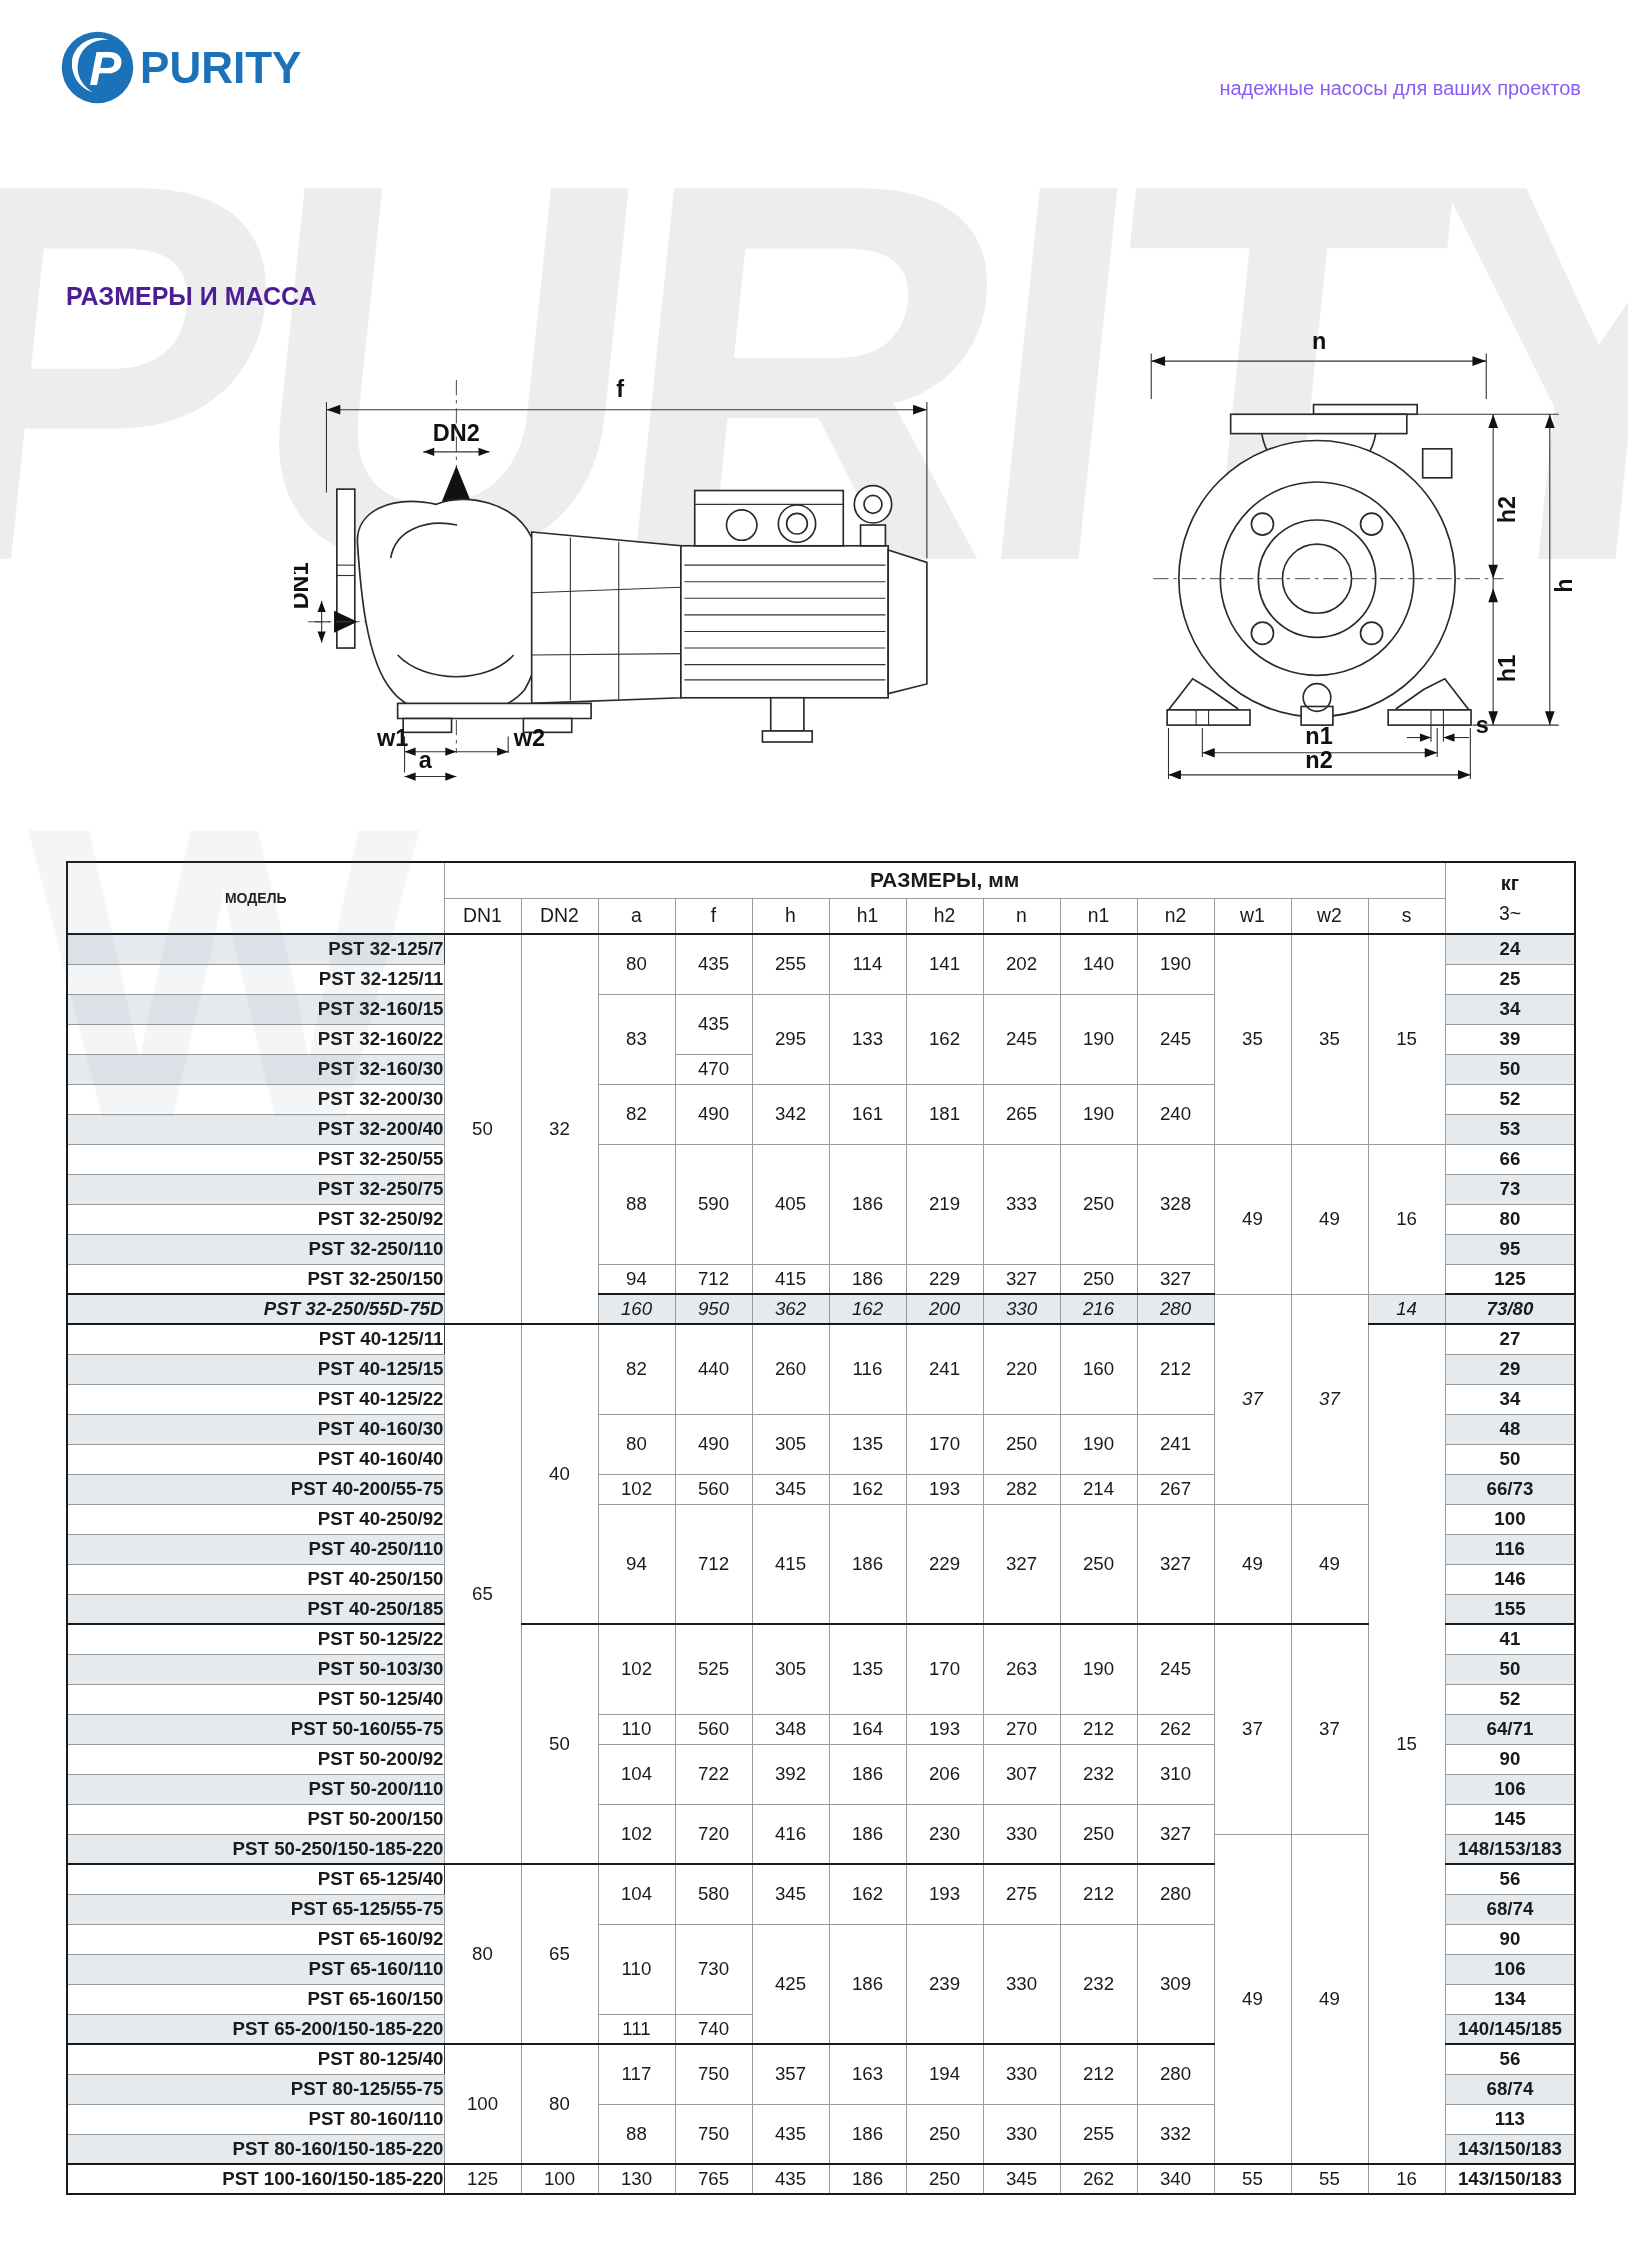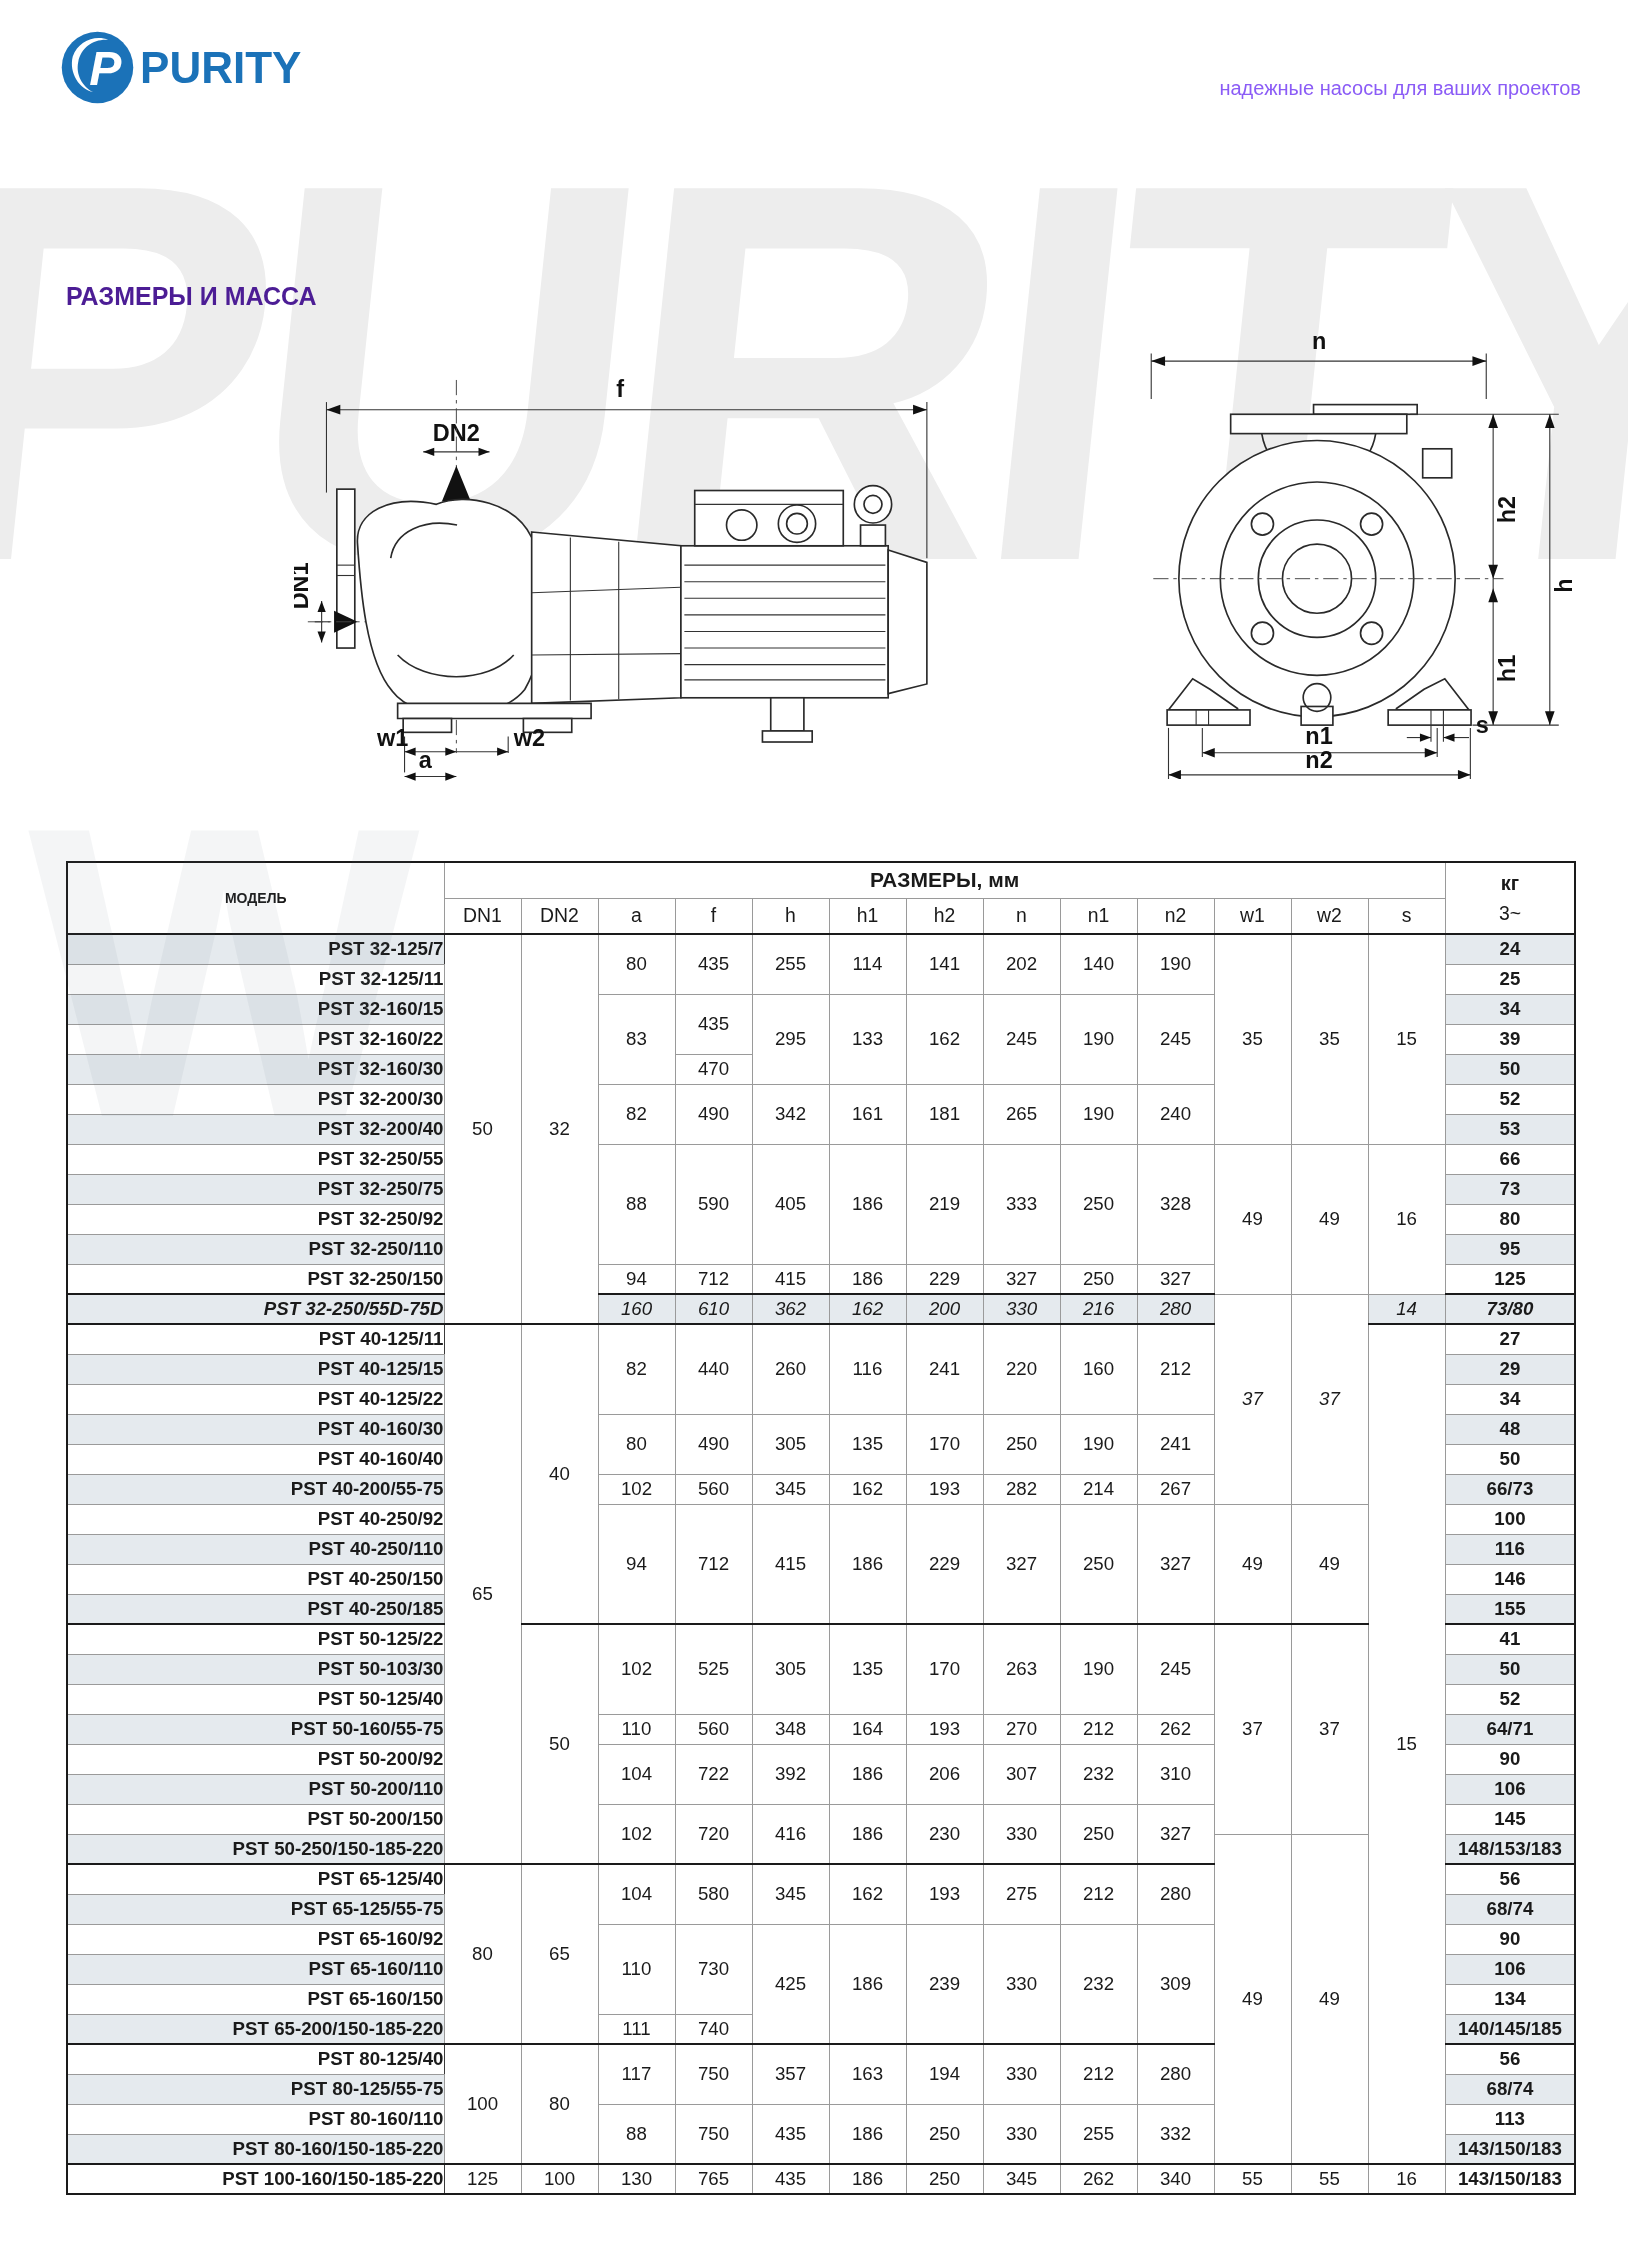--- a/index.html
+++ b/index.html
@@ -372,21 +372,21 @@
             <td class="dim-cell col-h1" rowspan="1">186</td>
             <td class="dim-cell col-h2" rowspan="1">229</td>
             <td class="dim-cell col-n" rowspan="1">327</td>
             <td class="dim-cell col-n1" rowspan="1">250</td>
             <td class="dim-cell col-n2" rowspan="1">327</td>
             <td class="kg-cell">125</td>
           </tr>
           <tr class="odd pre-block full-shade">
             <td class="model-cell">PST 32-250/55D-75D</td>
             <td class="dim-cell col-a" rowspan="1">160</td>
-            <td class="dim-cell col-f" rowspan="1">610</td>
+            <td class="dim-cell col-f" rowspan="1">950</td>
             <td class="dim-cell col-h" rowspan="1">362</td>
             <td class="dim-cell col-h1" rowspan="1">162</td>
             <td class="dim-cell col-h2" rowspan="1">200</td>
             <td class="dim-cell col-n" rowspan="1">330</td>
             <td class="dim-cell col-n1" rowspan="1">216</td>
             <td class="dim-cell col-n2" rowspan="1">280</td>
             <td class="dim-cell col-w1" rowspan="7">37</td>
             <td class="dim-cell col-w2" rowspan="7">37</td>
             <td class="dim-cell col-s" rowspan="1">14</td>
             <td class="kg-cell">73/80</td>

